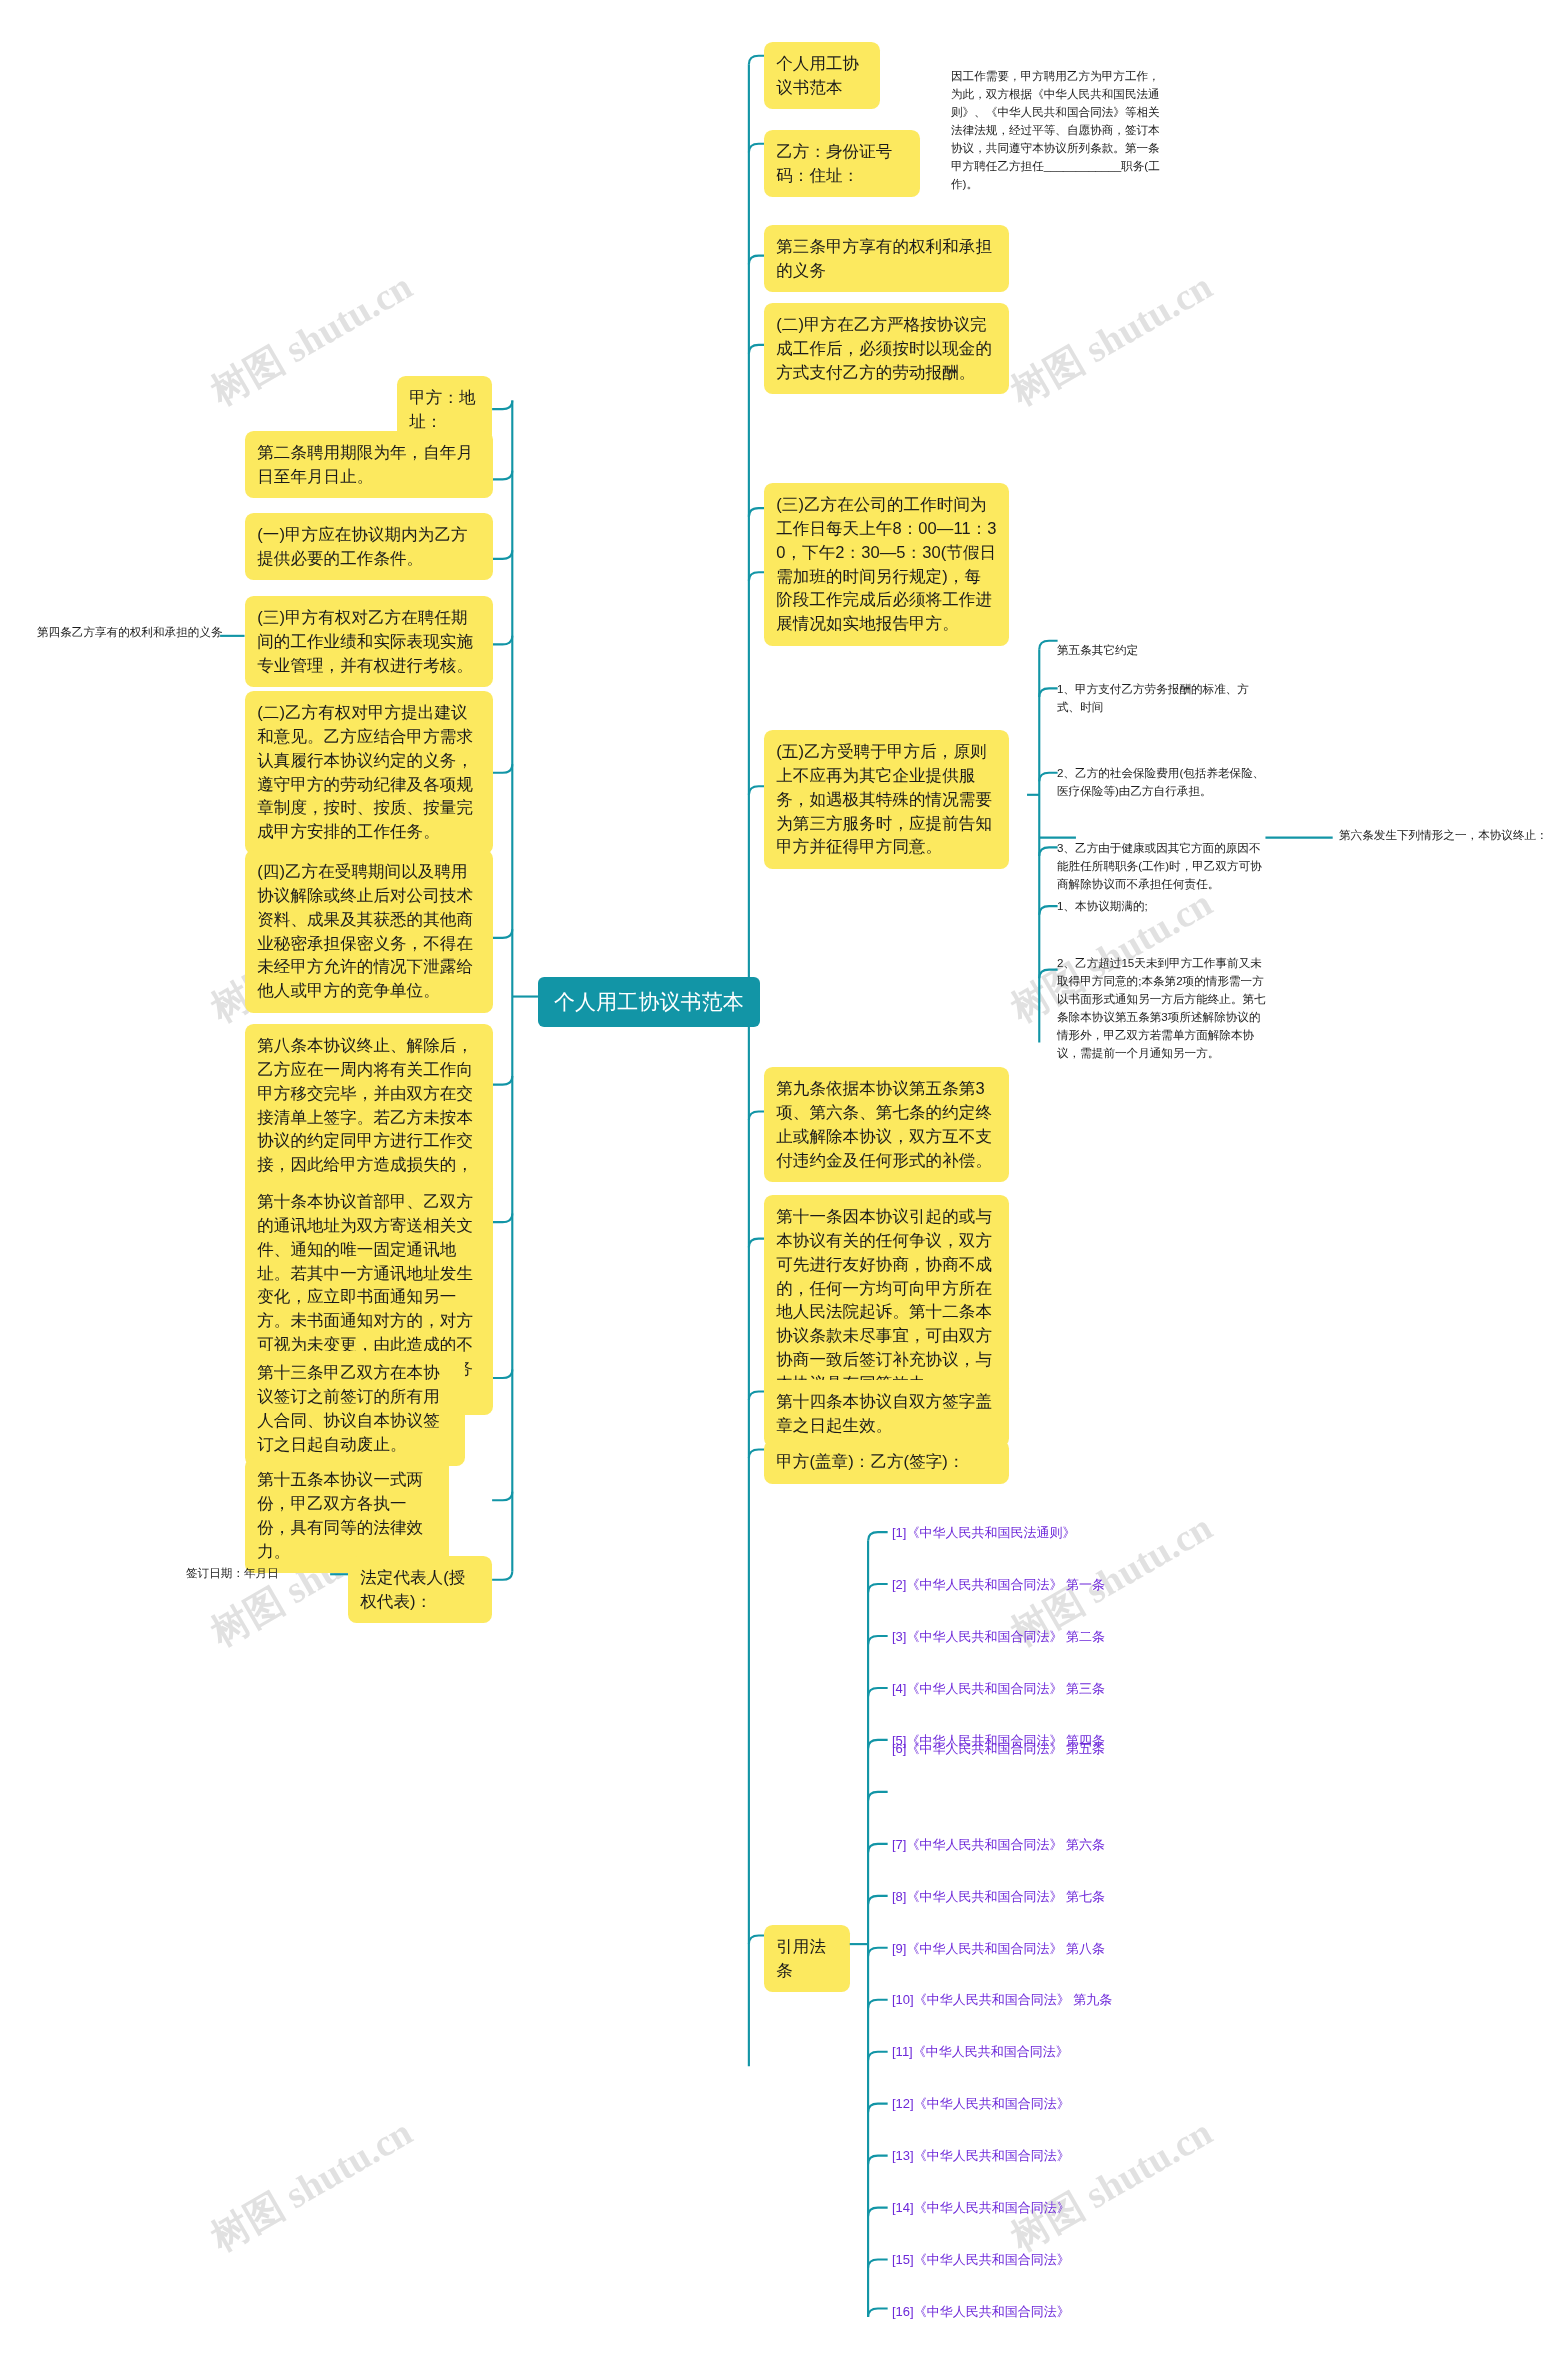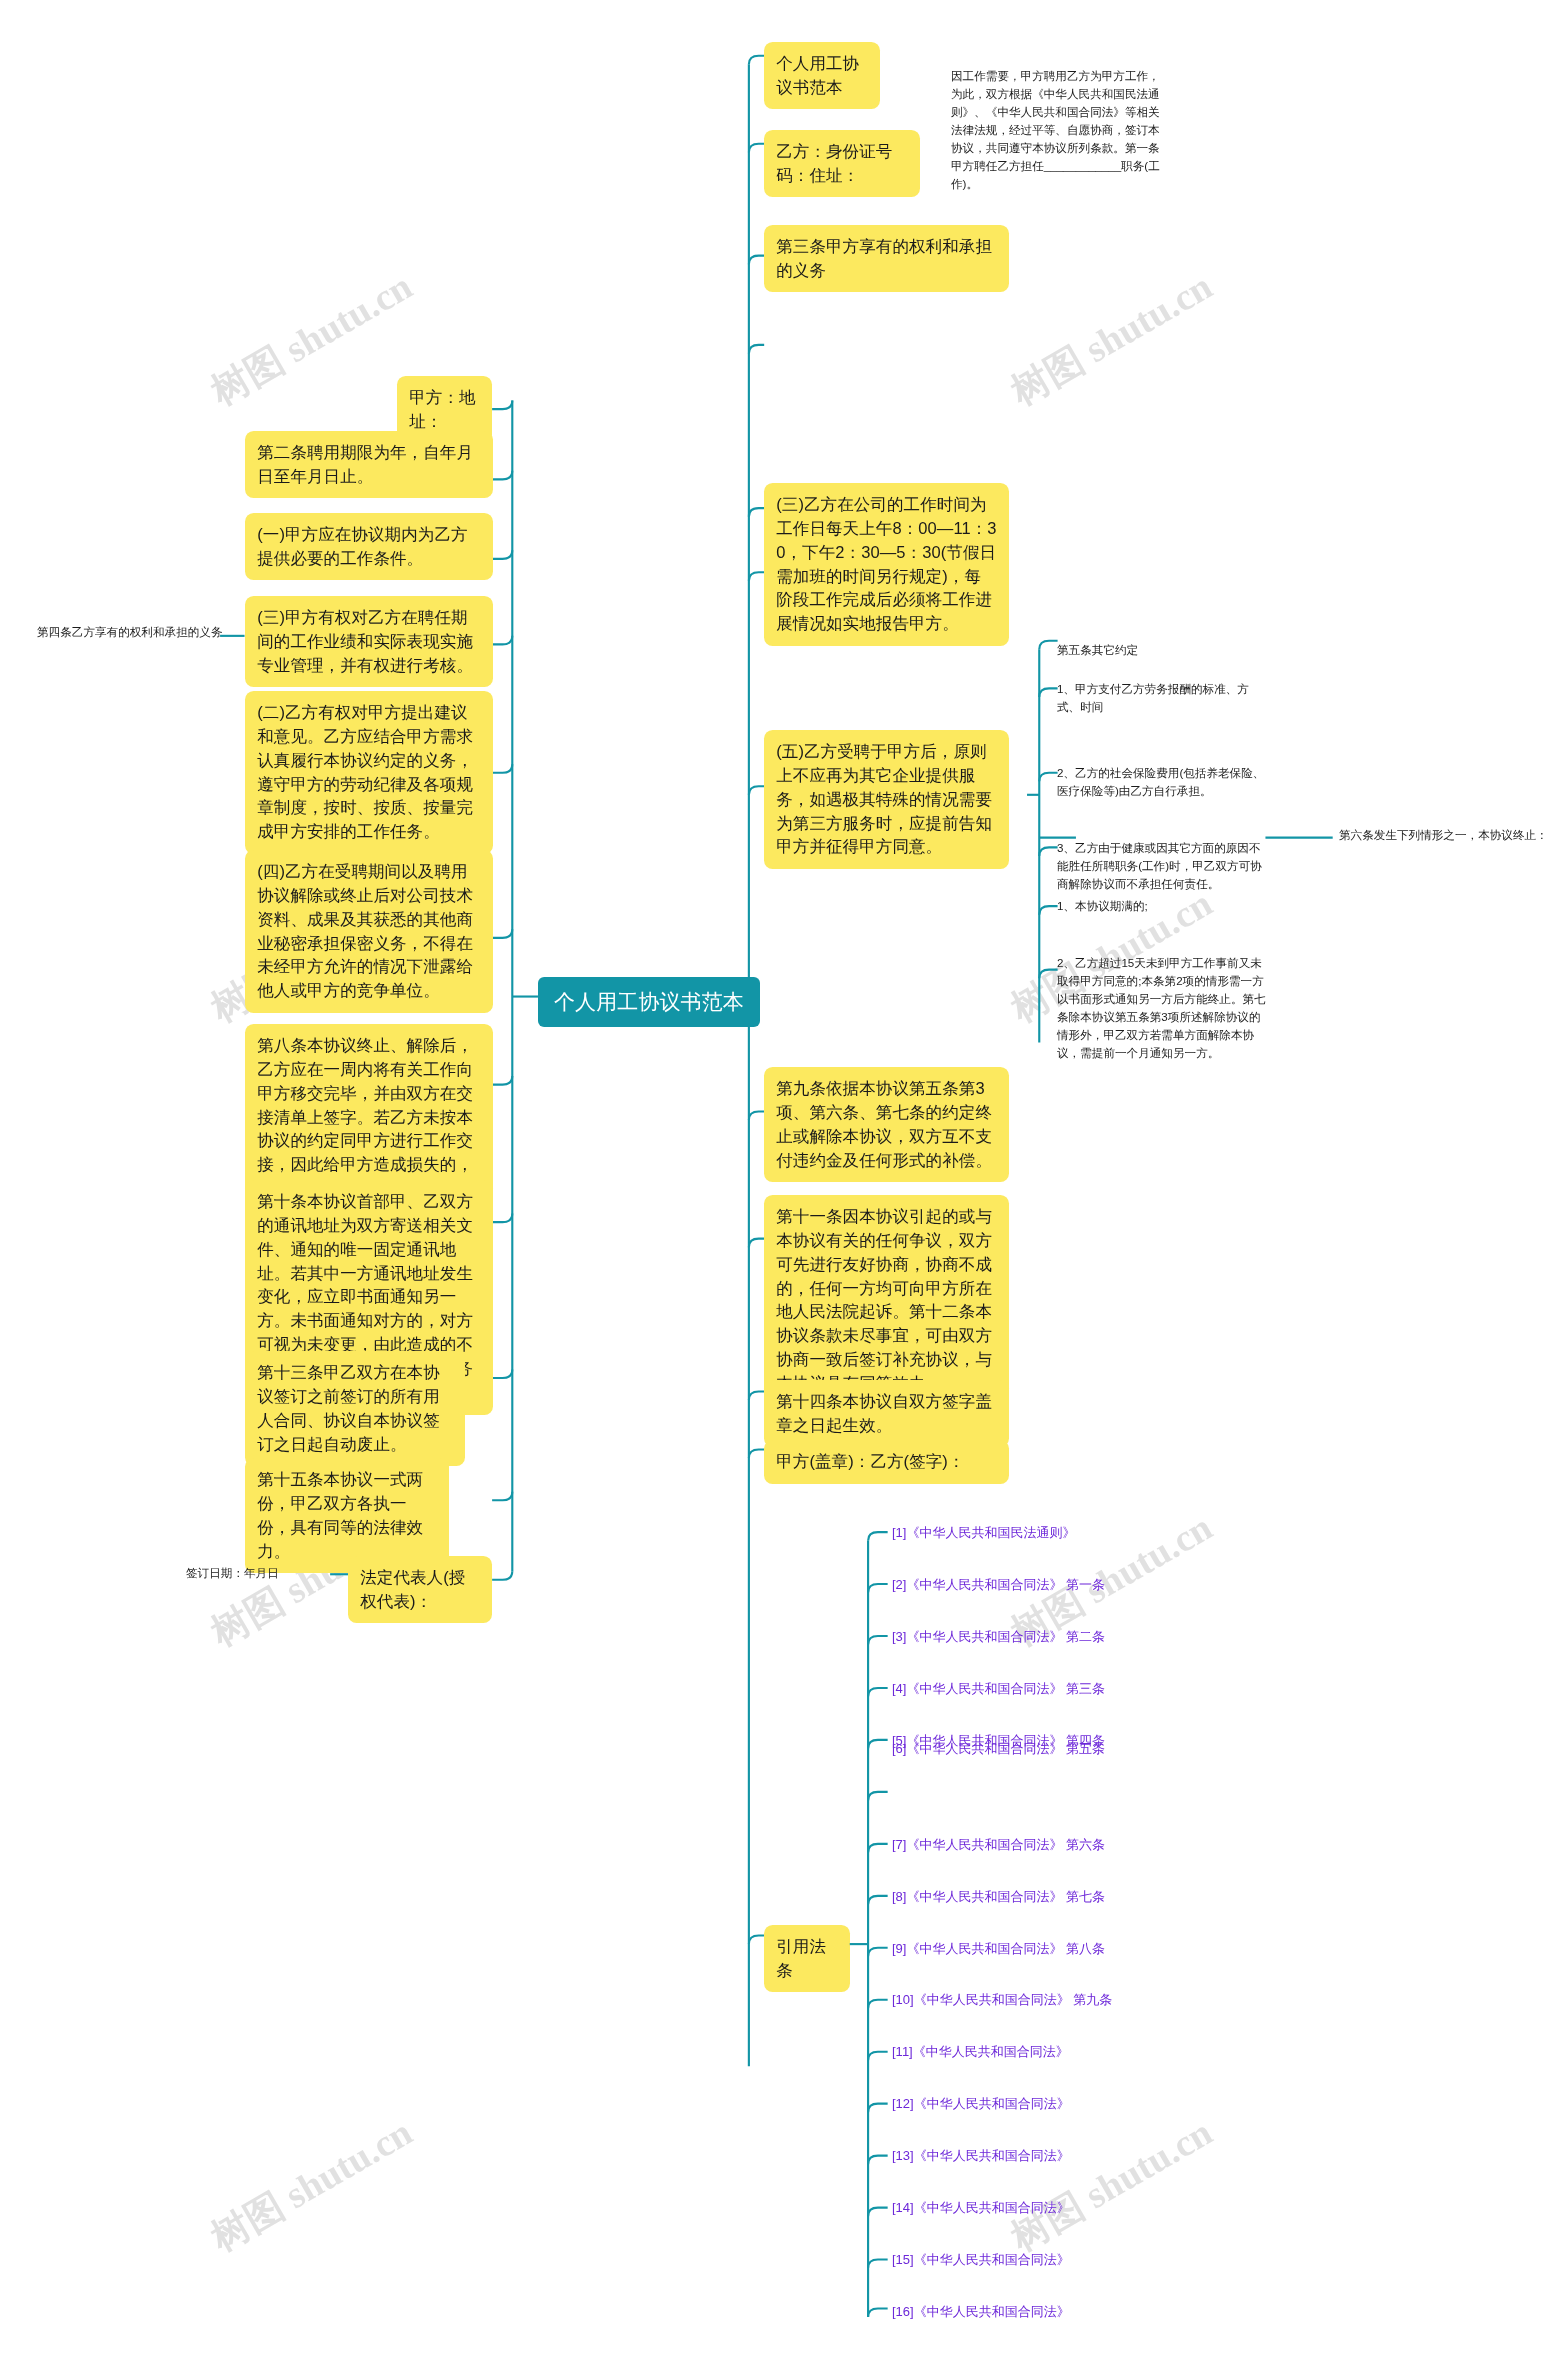--- a/index.html
+++ b/index.html
@@ -133,20 +133,21 @@
   <div class="node root" style="left:538px; top:977px;">个人用工协议书范本</div>
 
   <div class="node" style="left:764px; top:42px; width:116px;">个人用工协议书范本</div>
 
   <div class="node" style="left:764px; top:130px; width:156px;">乙方：身份证号码：住址：</div>
 
   <div class="plain small" style="left:951px; top:67px; width:214px;">因工作需要，甲方聘用乙方为甲方工作，为此，双方根据《中华人民共和国民法通则》、《中华人民共和国合同法》等相关法律法规，经过平等、自愿协商，签订本协议，共同遵守本协议所列条款。第一条甲方聘任乙方担任____________职务(工作)。</div>
 
   <div class="node" style="left:764px; top:225px; width:245px;">第三条甲方享有的权利和承担的义务</div>
 
+  <div class="node" style="left:764px; top:303px; width:245px;">(二)甲方在乙方严格按协议完成工作后，必须按时以现金的方式支付乙方的劳动报酬。</div>
 
   <div class="node" style="left:764px; top:498px; width:245px;">(一)乙方有权获得劳务报酬。</div>
 
   <div class="node" style="left:764px; top:483px; width:245px;">(三)乙方在公司的工作时间为工作日每天上午8：00—11：30，下午2：30—5：30(节假日需加班的时间另行规定)，每阶段工作完成后必须将工作进展情况如实地报告甲方。</div>
 
   <div class="node" style="left:764px; top:730px; width:245px;">(五)乙方受聘于甲方后，原则上不应再为其它企业提供服务，如遇极其特殊的情况需要为第三方服务时，应提前告知甲方并征得甲方同意。</div>
 
   <div class="node" style="left:764px; top:1067px; width:245px;">第九条依据本协议第五条第3项、第六条、第七条的约定终止或解除本协议，双方互不支付违约金及任何形式的补偿。</div>
 
   <div class="node" style="left:764px; top:1195px; width:245px;">第十一条因本协议引起的或与本协议有关的任何争议，双方可先进行友好协商，协商不成的，任何一方均可向甲方所在地人民法院起诉。第十二条本协议条款未尽事宜，可由双方协商一致后签订补充协议，与本协议具有同等效力。</div>

